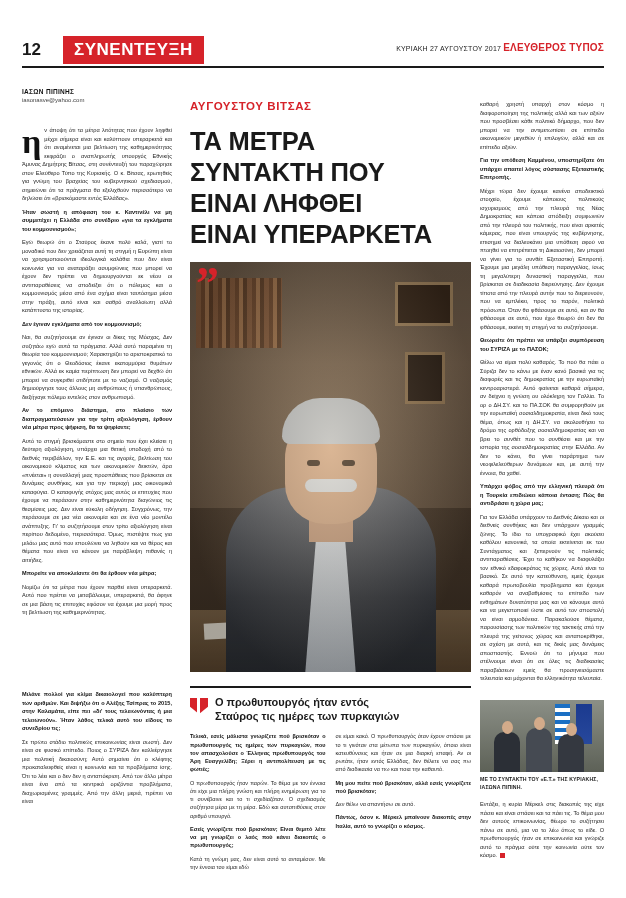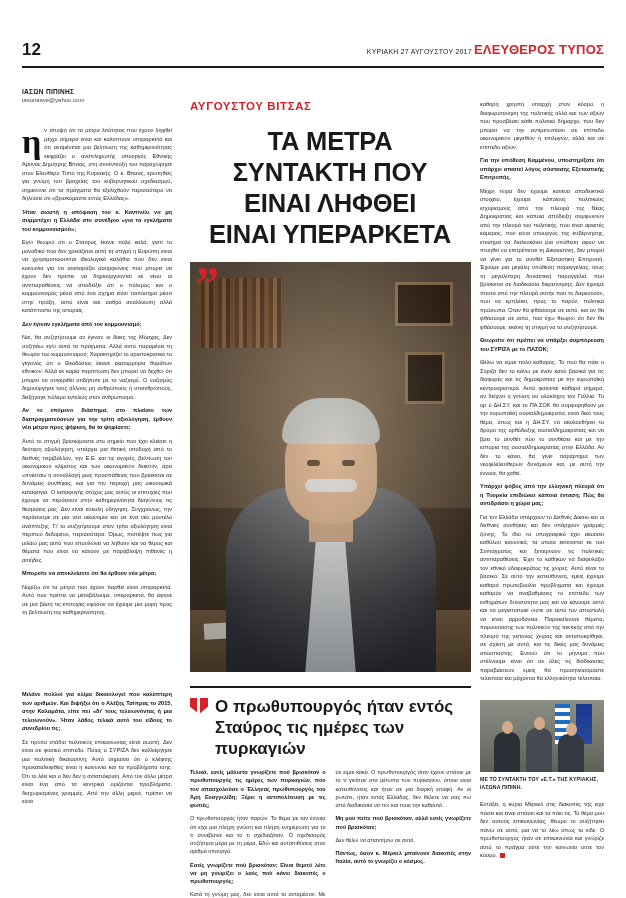--- a/index.html
+++ b/index.html
@@ -46,21 +46,21 @@
     right: 22px; top: 42px;
     font-size: 7px;
     color: #222;
     letter-spacing: 0.2px;
     text-align: right;
     white-space: nowrap;
   }
   .masthead-right .brand {
     color: #d6232a;
     font-weight: bold;
-    font-size: 13px;
+    font-size: 10px;
   }
   .rule-top {
     position: absolute;
     left: 22px; right: 22px; top: 66px;
     height: 2px;
     background: #1a1a1a;
   }
 
   
   .byline {
@@ -99,21 +99,21 @@
     margin-top: 2px;
   }
   .headline {
     margin-top: 14px;
     font-size: 25.5px;
     line-height: 1.22;
     font-weight: bold;
     color: #1a1a1a;
     letter-spacing: -0.2px;
   }
-  .headline div { white-space: nowrap; text-align: center; }
+  .headline div { white-space: nowrap; }
 
   
   .photo {
     position: absolute;
     left: 190px; top: 262px;
     width: 281px;
     height: 410px;
     overflow: hidden;
     background: #5a4a3c;
   }
@@ -250,21 +250,21 @@
   }
   .feature-mark {
     width: 18px; height: 16px;
     flex: 0 0 auto;
     margin-top: 2px;
     background:
       linear-gradient(90deg,#d6232a 0 7px, transparent 7px 10px, #d6232a 10px 18px);
     clip-path: polygon(0 0,100% 0,100% 55%,50% 100%,0 55%);
   }
   .feature-title {
-    font-size: 17px;
+    font-size: 11px;
     font-weight: bold;
     line-height: 1.24;
     color: #1a1a1a;
   }
   .feature-cols {
     display: flex;
     gap: 10px;
     margin-top: 9px;
   }
   .feature-col {
@@ -337,20 +337,21 @@
     vertical-align: middle;
   }
 </style>
 </head>
 <body>
 
 <div class="page">
 
   <div class="masthead">
     <div class="page-number">12</div>
+    <div class="section-tag">ΣΥΝΕΝΤΕΥΞΗ</div>
     <div class="masthead-right">
       <span>ΚΥΡΙΑΚΗ 27 ΑΥΓΟΥΣΤΟΥ 2017</span>
       <span class="brand">ΕΛΕΥΘΕΡΟΣ ΤΥΠΟΣ</span>
     </div>
   </div>
   <div class="rule-top"></div>
 
   <div class="byline">
     <div class="name">ΙΑΣΩΝ ΠΙΠΙΝΗΣ</div>
     <div class="email">iasonasve@yahoo.com</div>

